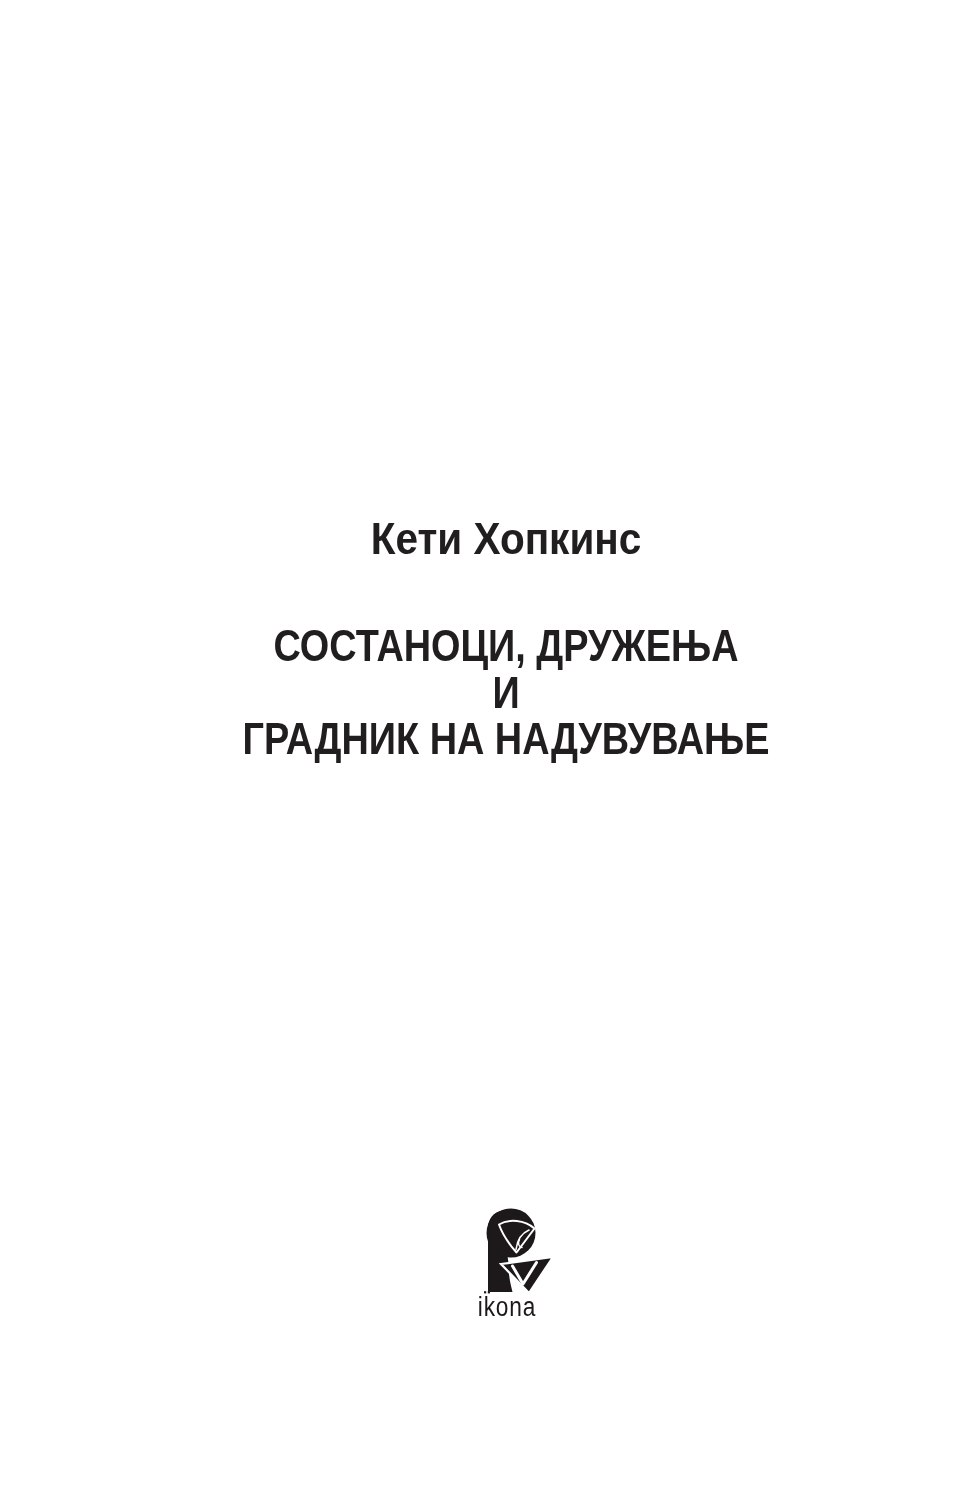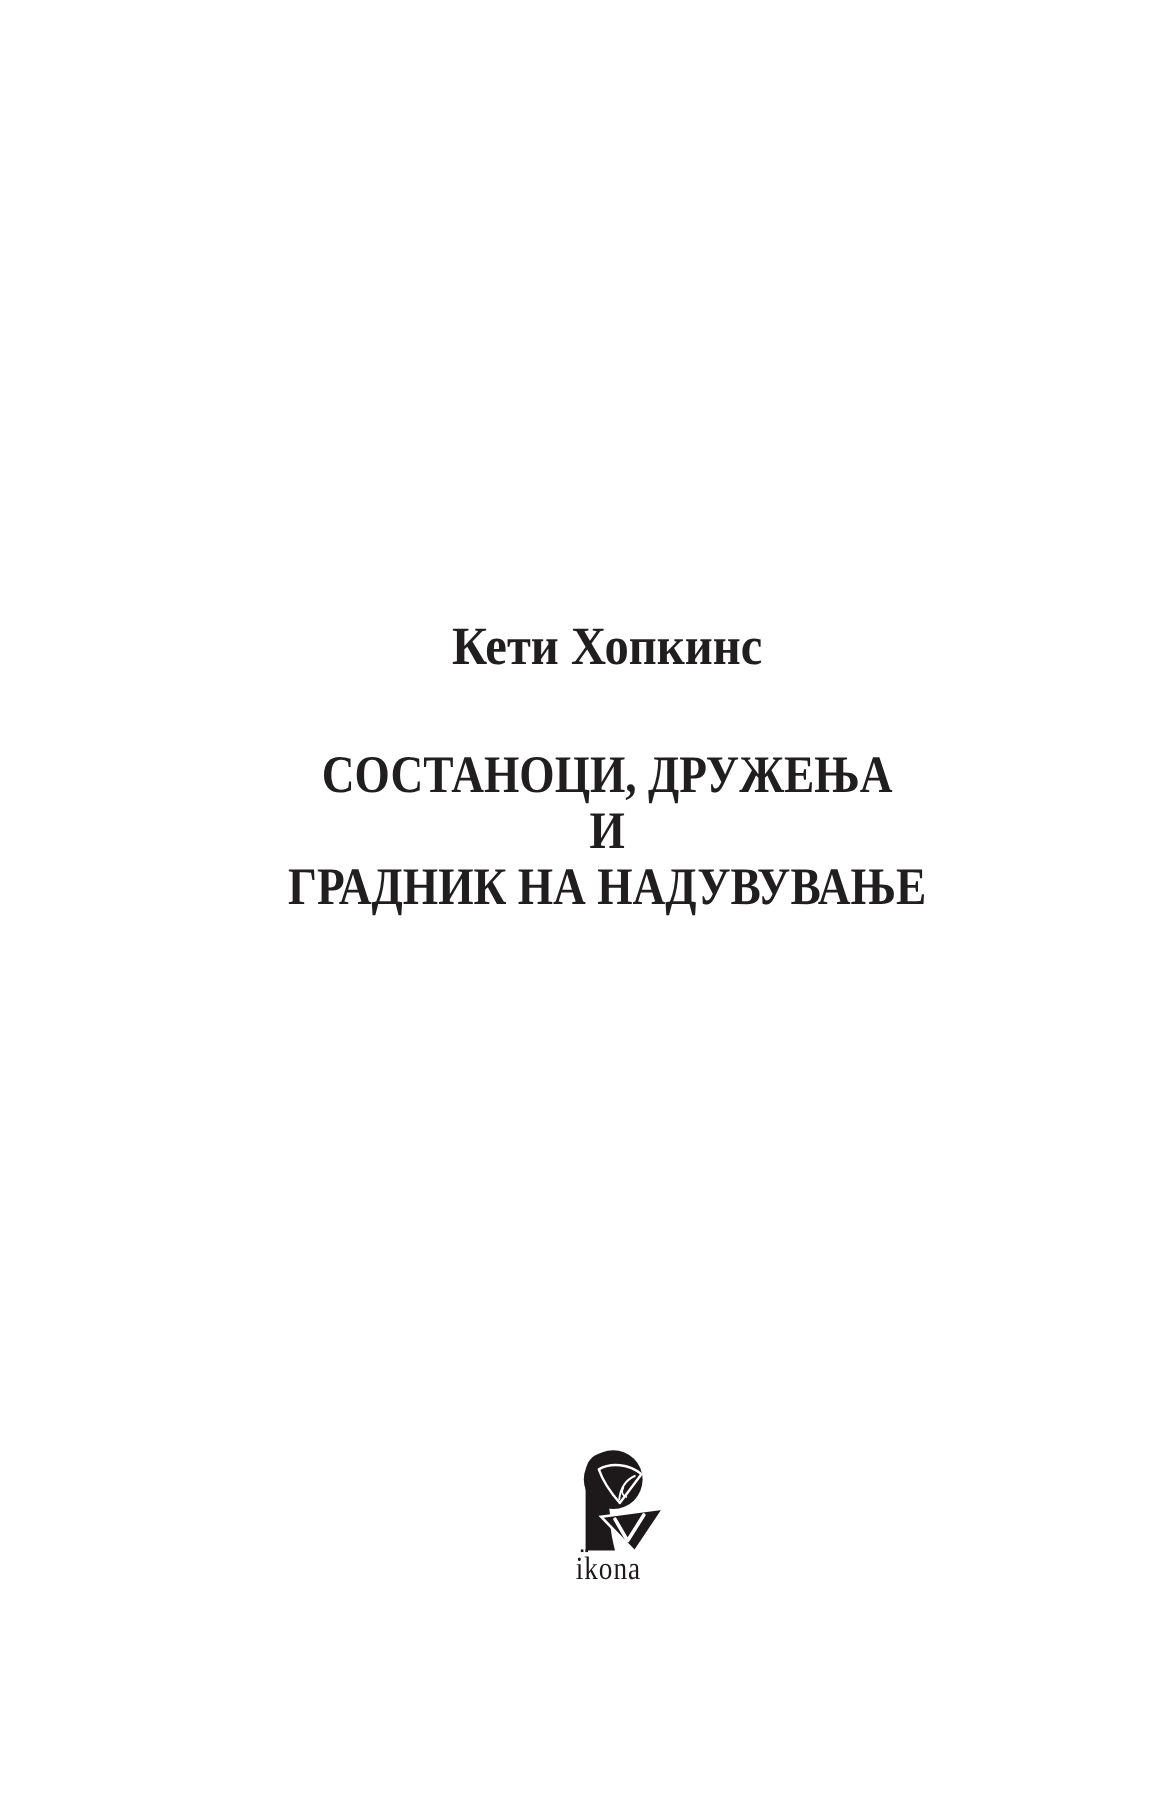--- a/index.html
+++ b/index.html
@@ -11,21 +11,20 @@
     height: 1496px;
     background: #ffffff;
     font-family: "Liberation Sans", sans-serif;
     position: relative;
     overflow: hidden;
   }
   .page {
     position: absolute;
     inset: 0;
     background: #ffffff;
-    font-family: Liberation Serif, serif;
   }
   
   .author {
     position: absolute;
     top: 516px;
     left: 38px;
     right: 0;
     text-align: center;
     font-size: 45px;
     line-height: 45px;

